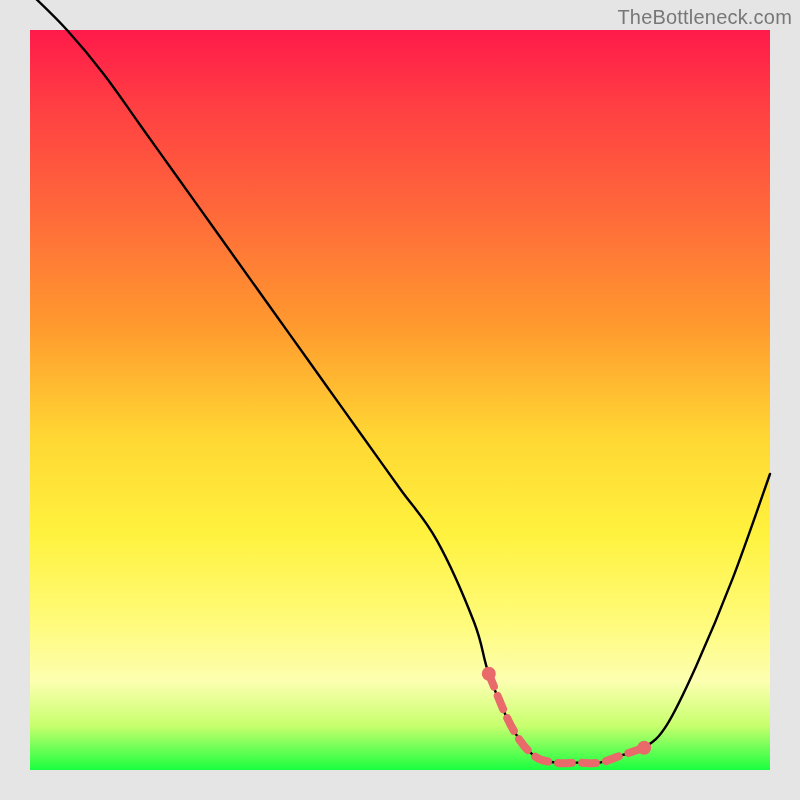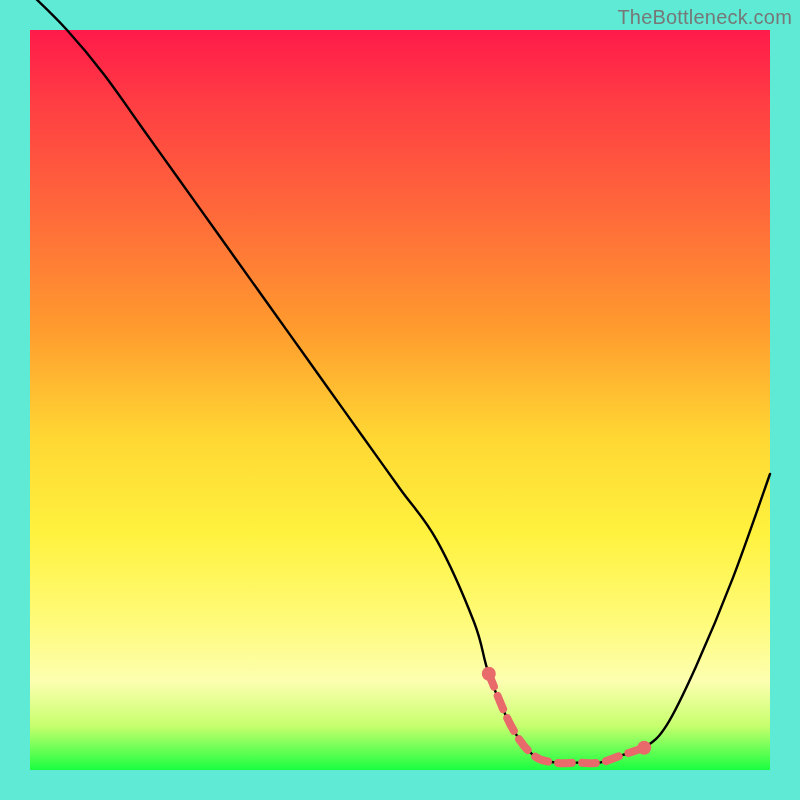--- a/index.html
+++ b/index.html
@@ -8,21 +8,21 @@
     width: 800px;
     height: 800px;
     background: #000;
     overflow: hidden;
     font-family: Arial, Helvetica, sans-serif;
   }
   .stage {
     position: relative;
     width: 800px;
     height: 800px;
-    background: #5eead4;
+    background: #e5e5e5;
   }
   .plot-area {
     position: absolute;
     left: 30px;
     top: 30px;
     width: 740px;
     height: 740px;
     background: linear-gradient(
       to bottom,
       #ff1a4a 0%,

